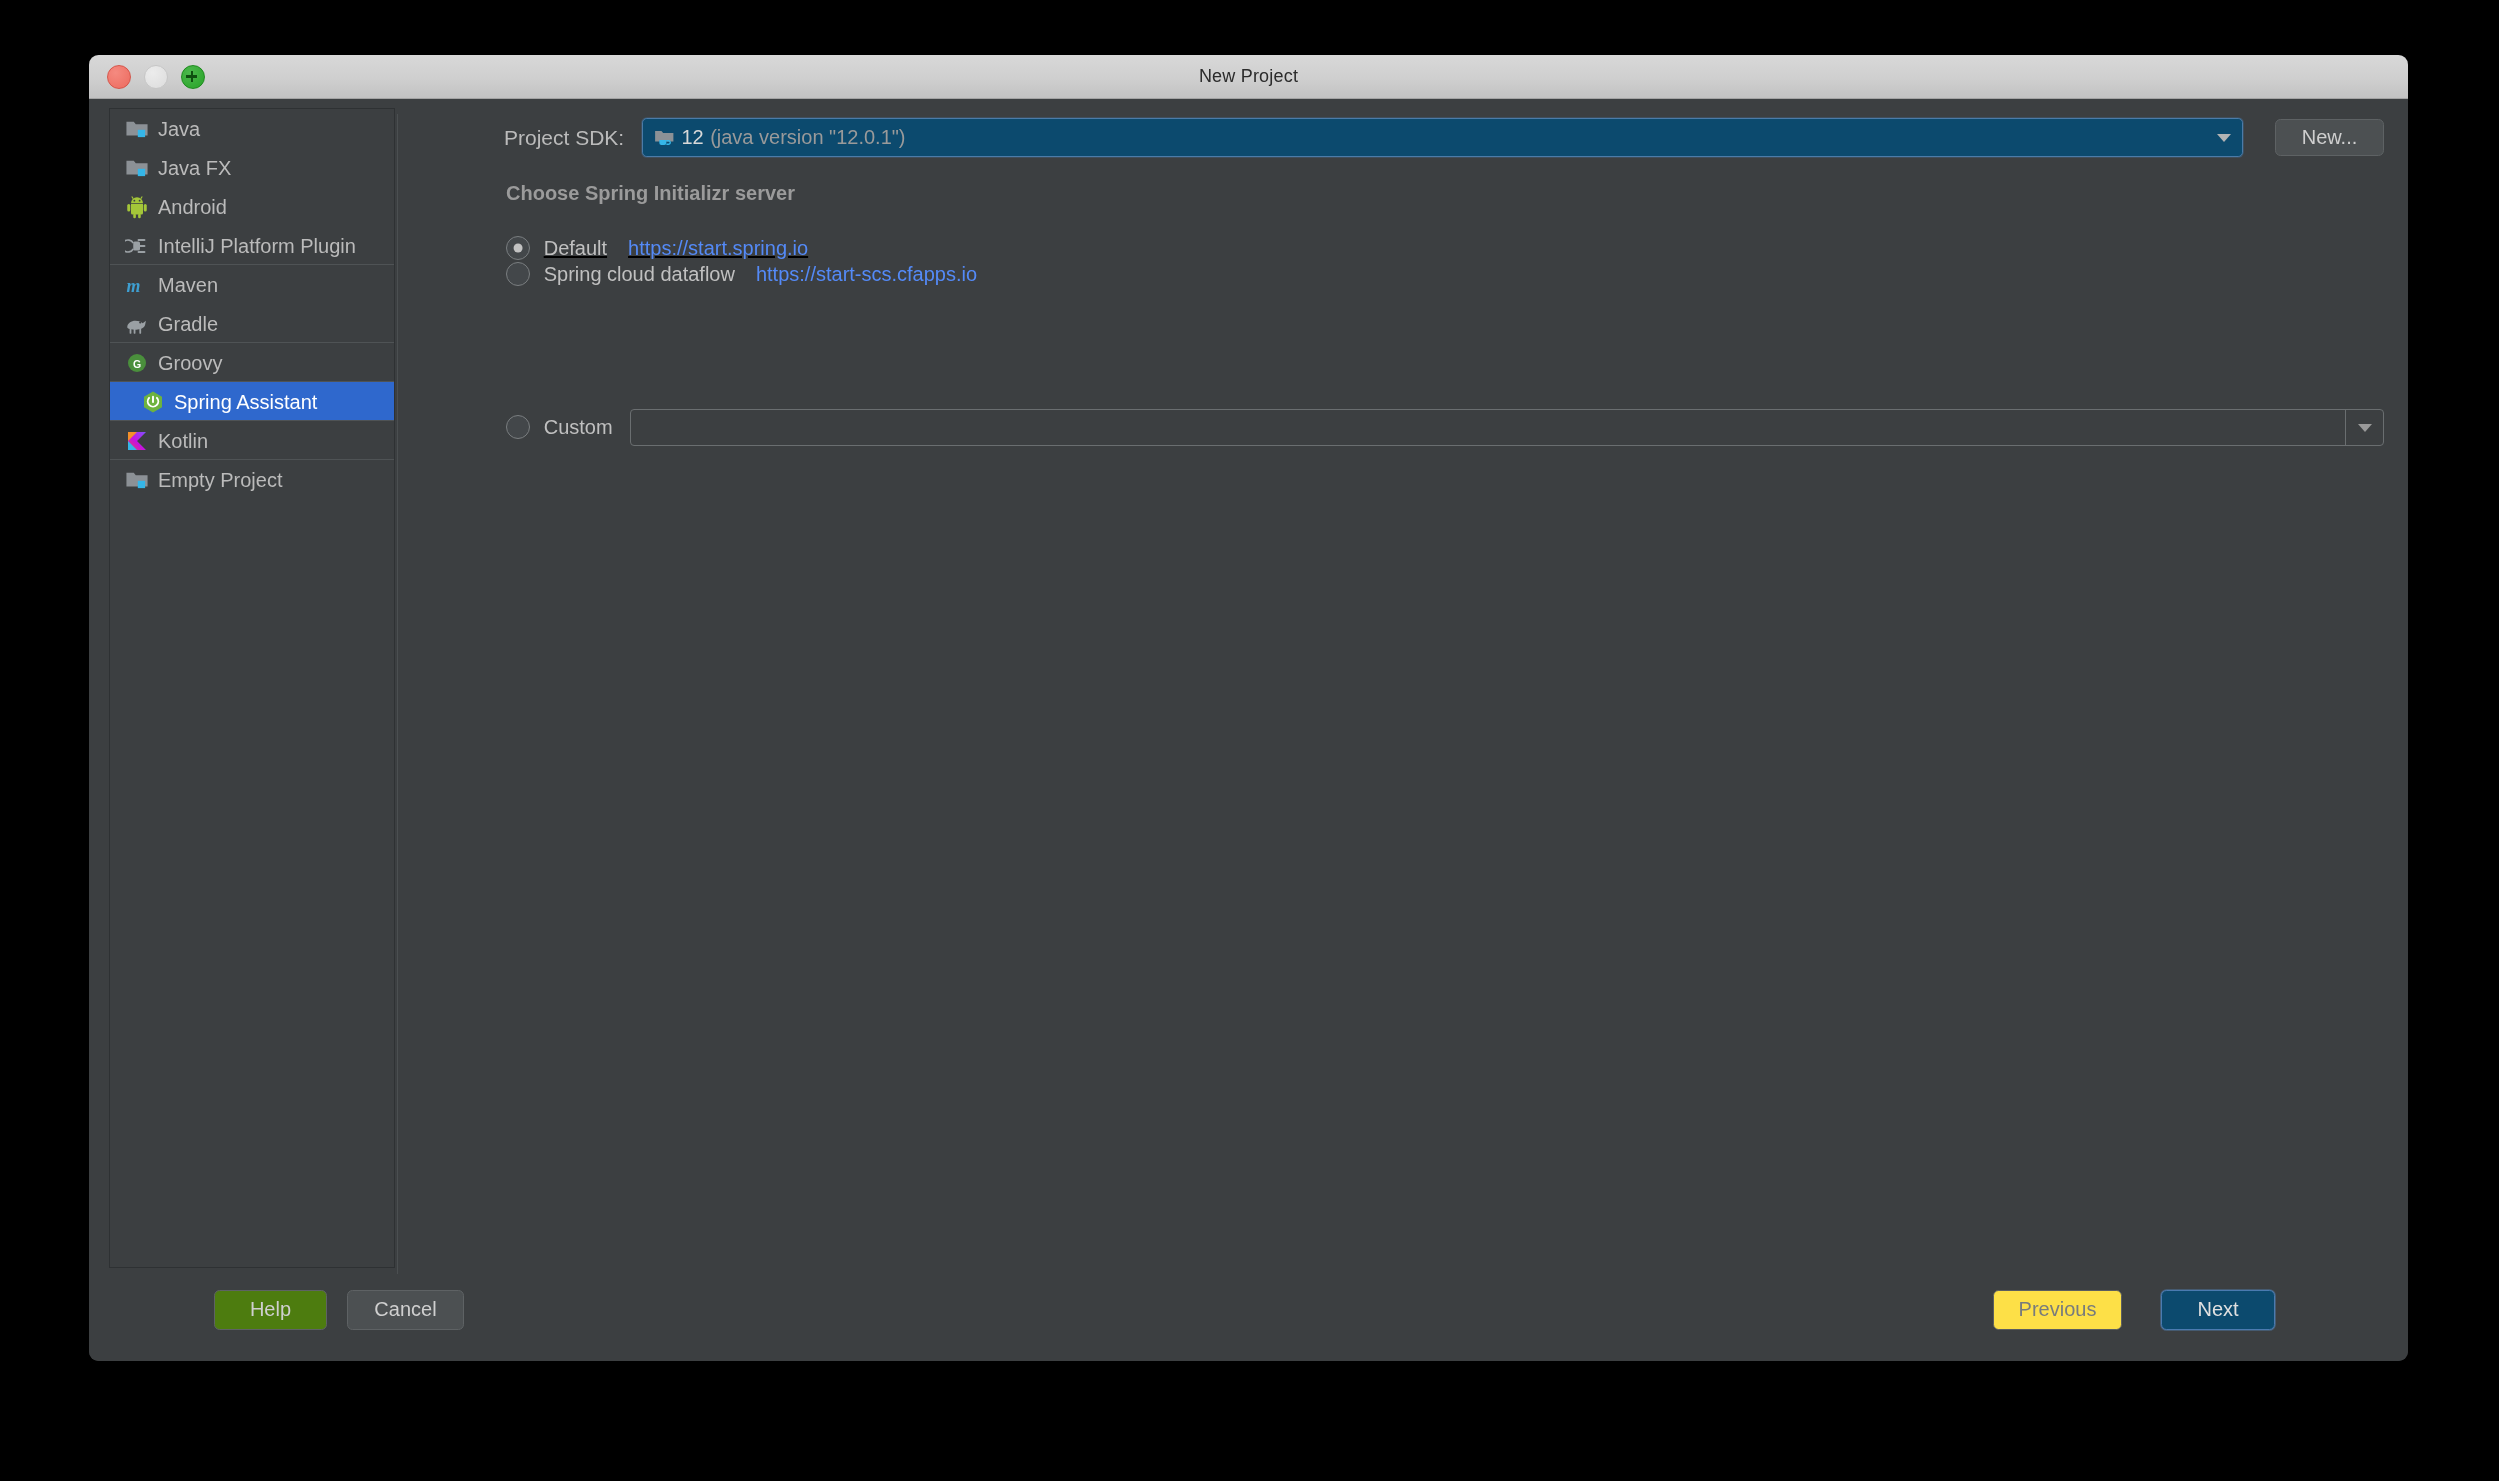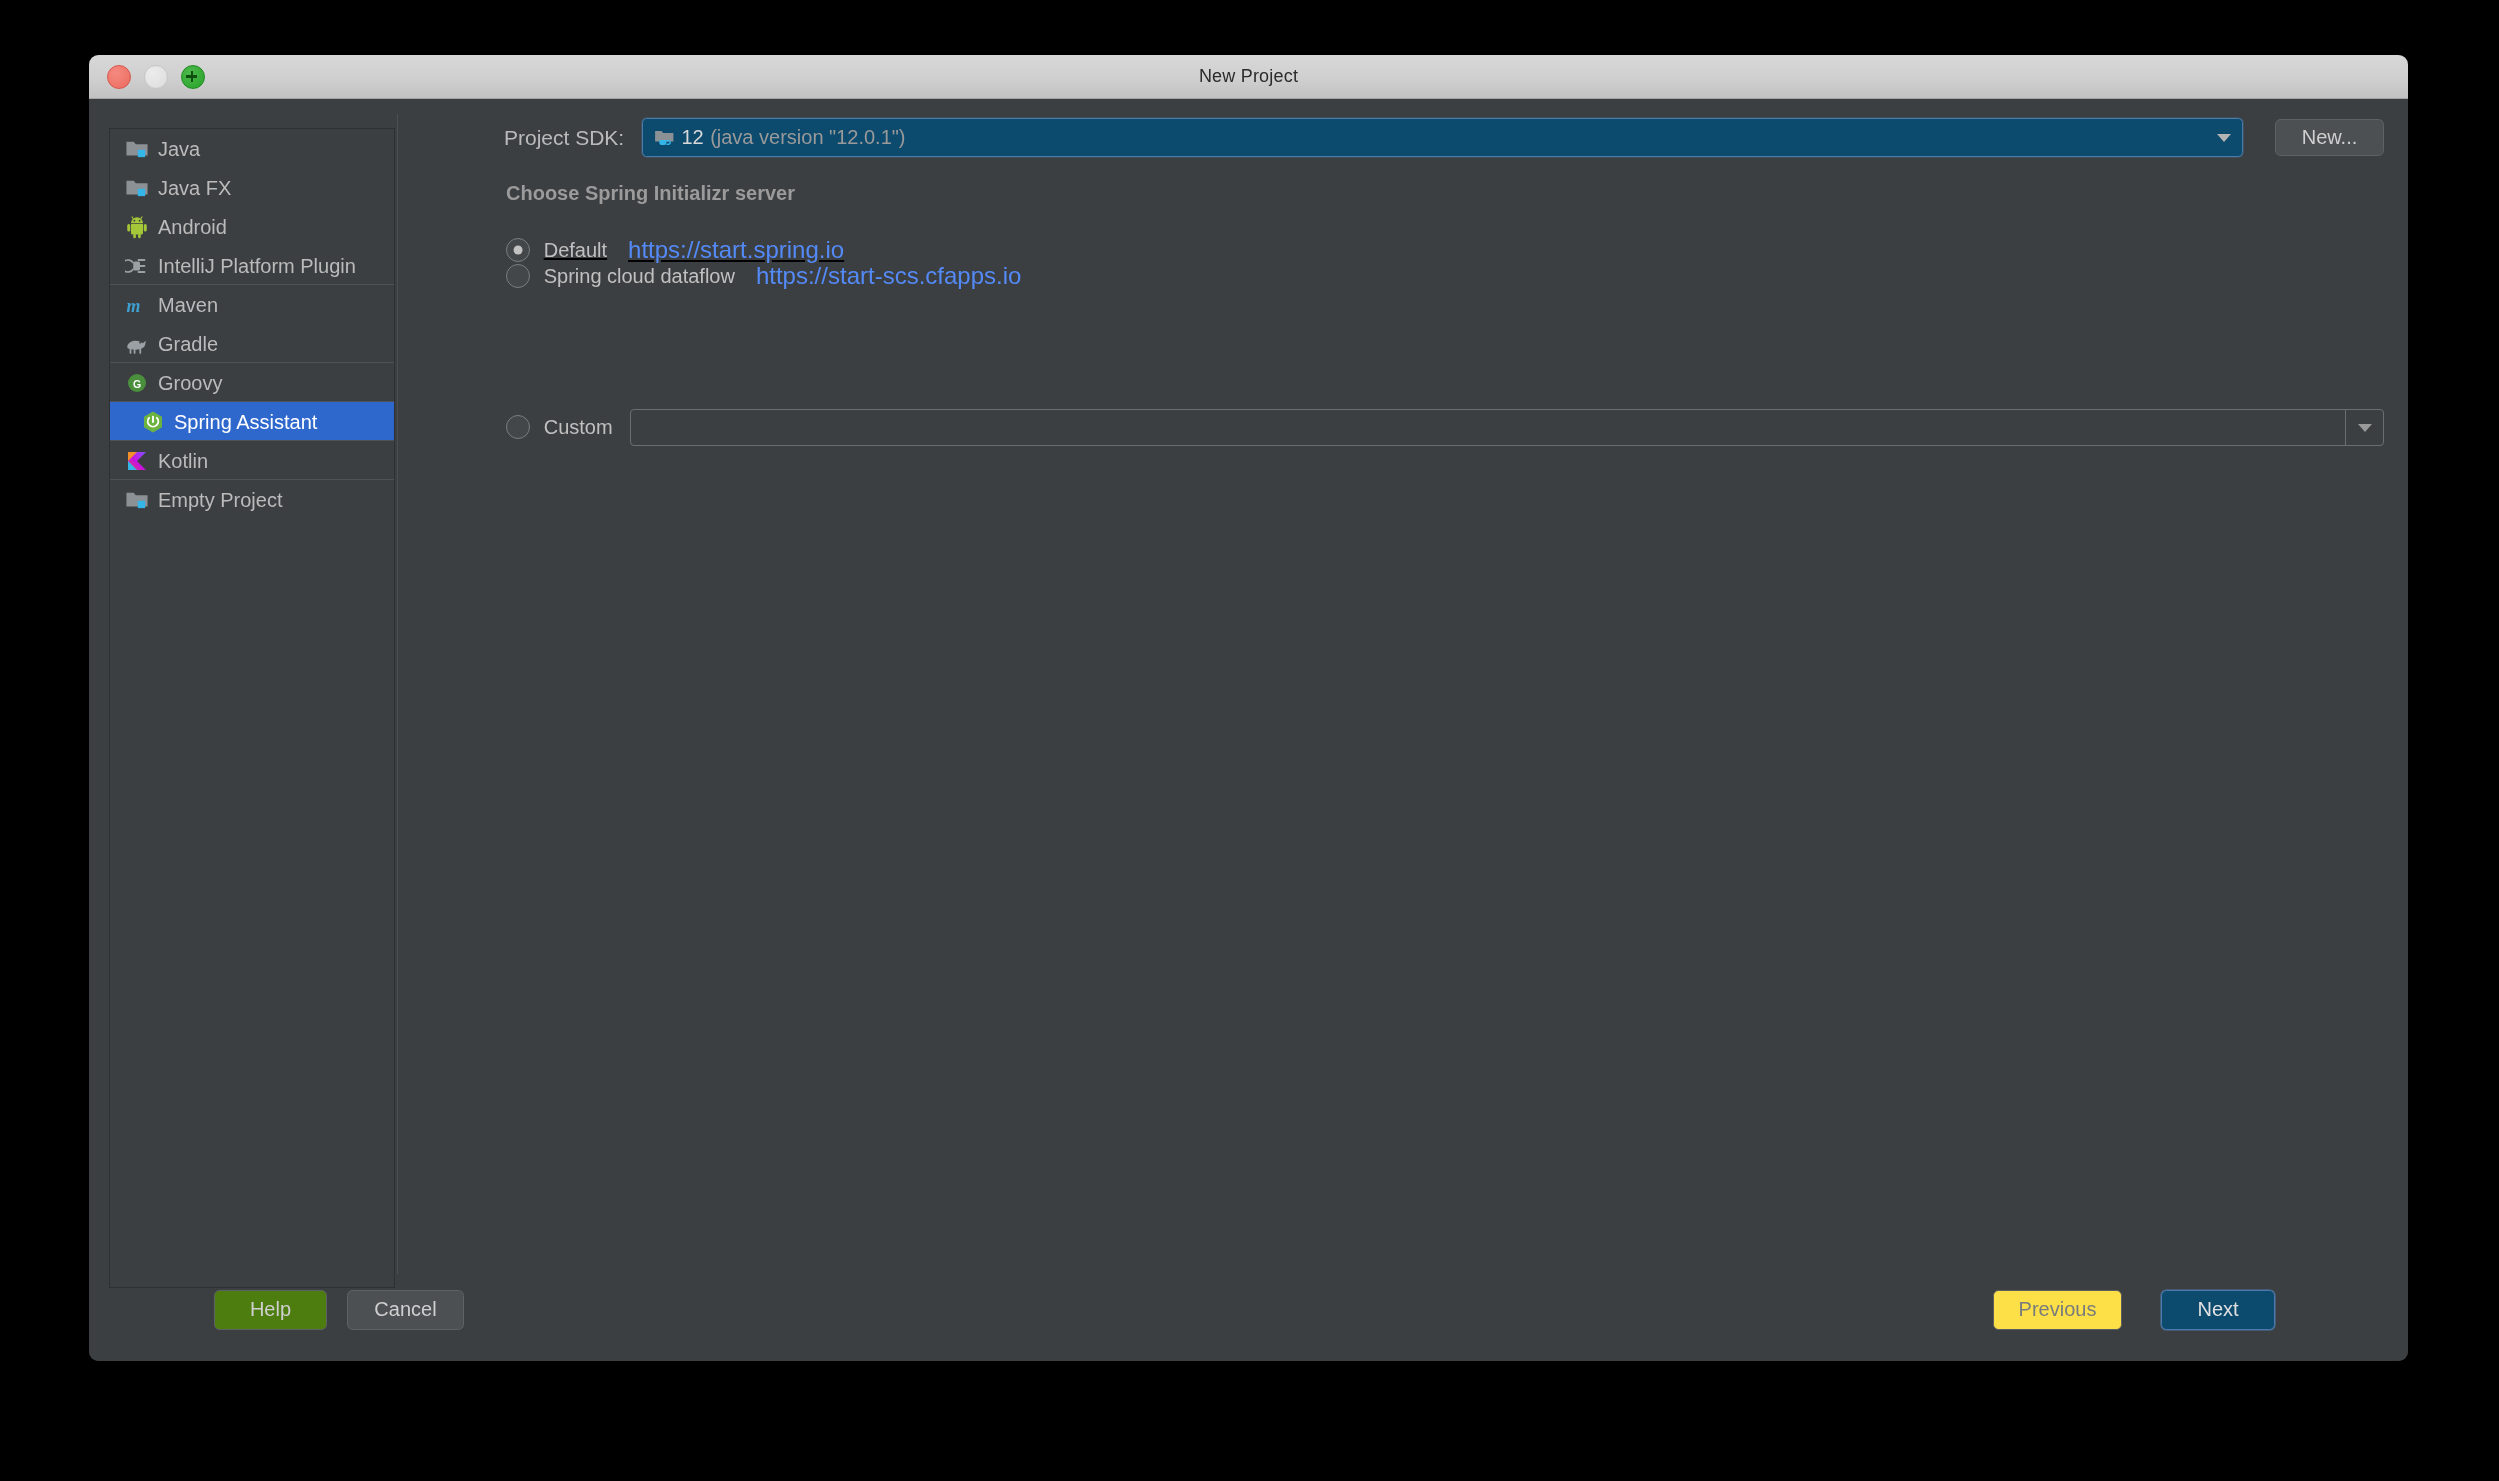--- a/index.html
+++ b/index.html
@@ -73,21 +73,21 @@
   #content {
     position: relative;
     height: 1262px;
     background: #3c3f41;
   }
 
   
   #sidebar {
     position: absolute;
     left: 20px;
-    top: 29px;
+    top: 9px;
     width: 286px;
     height: 1160px;
     background: #3c3f41;
     border: 0.8px solid #2e3133;
     box-sizing: border-box;
     overflow: hidden;
   }
   .side-item {
     position: relative;
     height: 39px;
@@ -243,21 +243,21 @@
     border-radius: 50%;
     background: #c2c2c2;
   }
   .radio-label {
     font-size: 20px;
     color: #c0c0c0;
     margin-left: 13.7px;
     white-space: nowrap;
   }
   .radio-link {
-    font-size: 24px;
+    font-size: 20px;
     color: #548af7;
     margin-left: 21px;
     white-space: nowrap;
   }
 
   
   #custom-combo {
     position: absolute;
     left: 219px;
     top: 310px;

